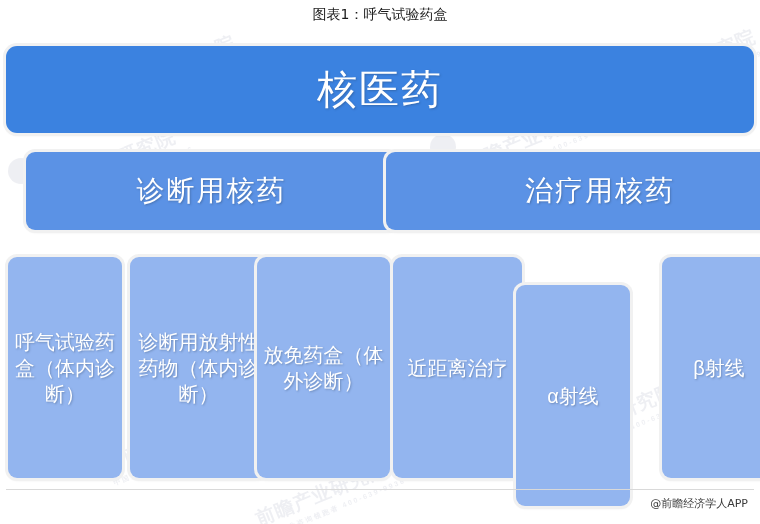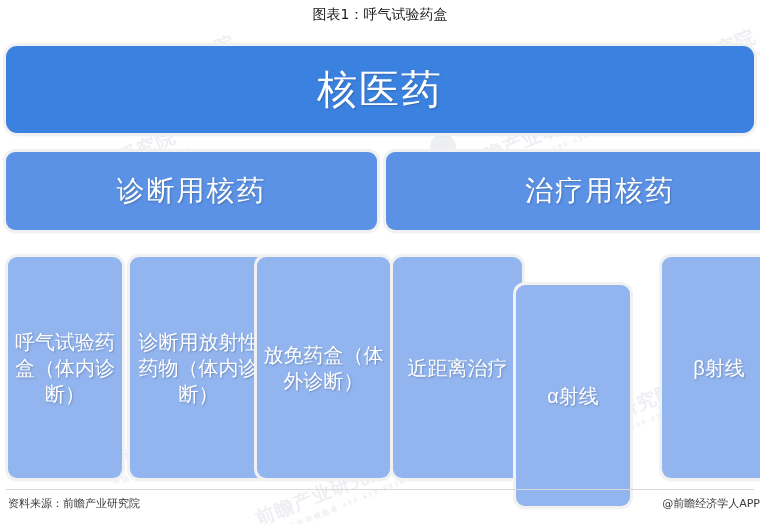--- a/index.html
+++ b/index.html
@@ -116,21 +116,21 @@
     position: absolute;
     left: 0; top: 496px;
     width: 760px;
     height: 20px;
     z-index: 20;
     font-size: 11px;
     color: #3a3a3a;
     font-family: "DejaVu Sans", "Liberation Sans", sans-serif;
   }
   .footer-source { position: absolute; left: 8px; top: 0; }
-  .footer-brand  { position: absolute; right: 0; top: 0; }
+  .footer-brand  { position: absolute; right: 12px; top: 0; }
 </style>
 </head>
 <body>
 
 <div class="watermark-layer">
   <div class="wm-logo" style="left:8px; top:158px;"></div>
   <div class="wm" style="left:40px; top:176px;">
     <span class="wm-main">前瞻产业研究院</span>
     <span class="wm-sub">中国产业咨询领跑者 400-639-9936</span>
   </div>
@@ -183,21 +183,21 @@
     <span class="wm-sub">中国产业咨询领跑者 400-639-9936</span>
   </div>
 </div>
 
 <div class="chart-title">图表1：呼气试验药盒</div>
 
 <div class="node level1" style="background: rgb(59, 130, 224);">
   <span class="node-label">核医药</span>
 </div>
 
-<div class="node level2 l2-left" style="background: rgb(91, 146, 229);">
+<div class="node level2 l2-left" style="background: rgb(91, 146, 229); margin-left: 20px;">
   <span class="node-label">诊断用核药</span>
 </div>
 <div class="node level2 l2-right" style="background: rgb(91, 146, 229);">
   <span class="node-label">治疗用核药</span>
 </div>
 
 <div class="node level3 l3-1" style="background: rgb(147, 181, 239);">
   <span class="node-label">呼气试验药盒（体内诊断）</span>
 </div>
 <div class="node level3 l3-2" style="background: rgb(147, 181, 239);">
@@ -211,15 +211,14 @@
 </div>
 <div class="node level3 l3-5" style="background: rgb(147, 181, 239);">
   <span class="node-label">α射线</span>
 </div>
 <div class="node level3 l3-6" style="background: rgb(147, 181, 239);">
   <span class="node-label">β射线</span>
 </div>
 
 <div class="footer-rule"></div>
 <div class="footer">
-  <span class="footer-source">资料来源：前瞻产业研究院</span>
   <span class="footer-brand">@前瞻经济学人APP</span>
 </div>
 
 </body></html>

